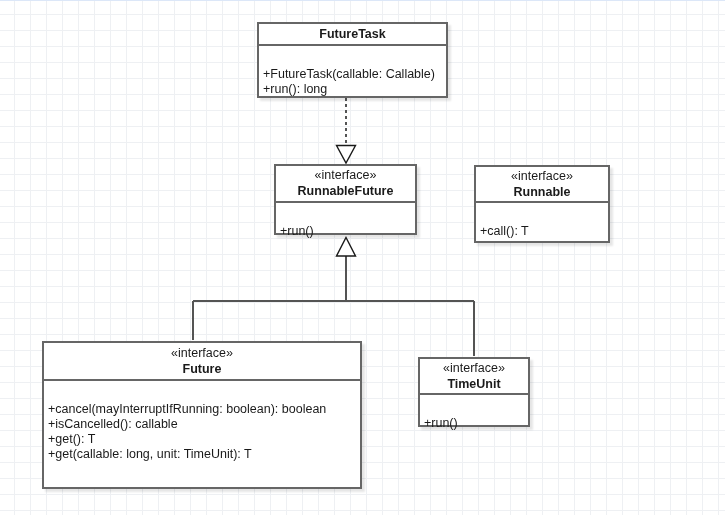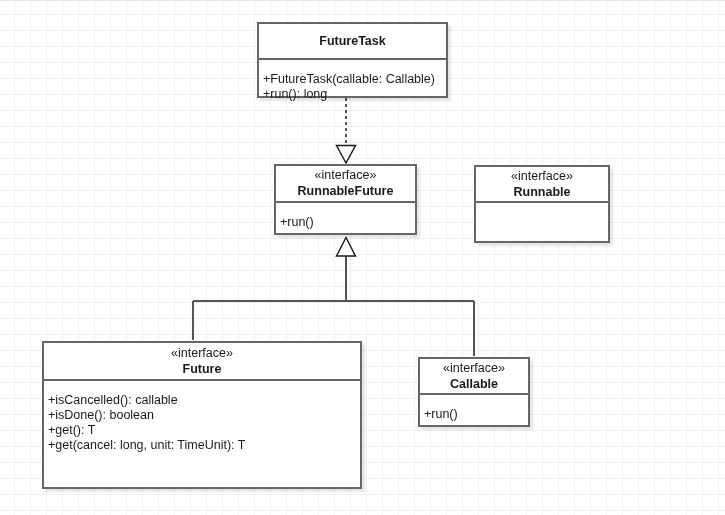--- a/index.html
+++ b/index.html
@@ -65,29 +65,29 @@
     flex-direction: column;
     justify-content: center;
     align-items: center;
     text-align: center;
     line-height: 15px;
     flex: none;
   }
   .uml-title .cname { font-weight: bold; line-height: 16px; }
   .uml-members {
     flex: 1;
-    padding: 12px 4px 0 4px;
+    padding: 21px 4px 0 4px;
   }
   .uml-members .member {
     line-height: 15px;
     white-space: nowrap;
   }
   
   #box-futuretask     { left: 257px; top:  22px; width: 191px; height: 76px; }
-  #box-futuretask .uml-title { height: 36px; }
+  #box-futuretask .uml-title { height: 22px; }
   #box-runnablefuture { left: 274px; top: 164px; width: 143px; height: 71px; }
   #box-runnablefuture .uml-title { height: 37px; }
   #box-callable       { left: 474px; top: 165px; width: 136px; height: 78px; }
   #box-callable .uml-title { height: 36px; }
   #box-future         { left:  42px; top: 341px; width: 320px; height: 148px; }
   #box-future .uml-title { height: 38px; }
   #box-runnable       { left: 418px; top: 357px; width: 112px; height: 70px; }
   #box-runnable .uml-title { height: 36px; }
 </style>
 </head>
@@ -123,37 +123,40 @@
     <div class="uml-members">
       <div class="member">+run()</div>
     </div>
   </div>
 
   <div class="uml-class" id="box-callable">
     <div class="uml-title">
       <div class="stereotype">«interface»</div>
       <div class="cname">Runnable</div>
     </div>
+    <div class="uml-members">
+      <div class="member">+call(): T</div>
+    </div>
   </div>
 
   <div class="uml-class" id="box-future">
     <div class="uml-title">
       <div class="stereotype">«interface»</div>
       <div class="cname">Future</div>
     </div>
     <div class="uml-members">
+      <div class="member">+cancel(mayInterruptIfRunning: boolean): boolean</div>
       <div class="member">+isCancelled(): callable</div>
-      <div class="member">+isDone(): boolean</div>
       <div class="member">+get(): T</div>
-      <div class="member">+get(cancel: long, unit: TimeUnit): T</div>
+      <div class="member">+get(callable: long, unit: TimeUnit): T</div>
     </div>
   </div>
 
   <div class="uml-class" id="box-runnable">
     <div class="uml-title">
       <div class="stereotype">«interface»</div>
-      <div class="cname">Callable</div>
+      <div class="cname">TimeUnit</div>
     </div>
     <div class="uml-members">
       <div class="member">+run()</div>
     </div>
   </div>
 </div>
 
 </body></html>

